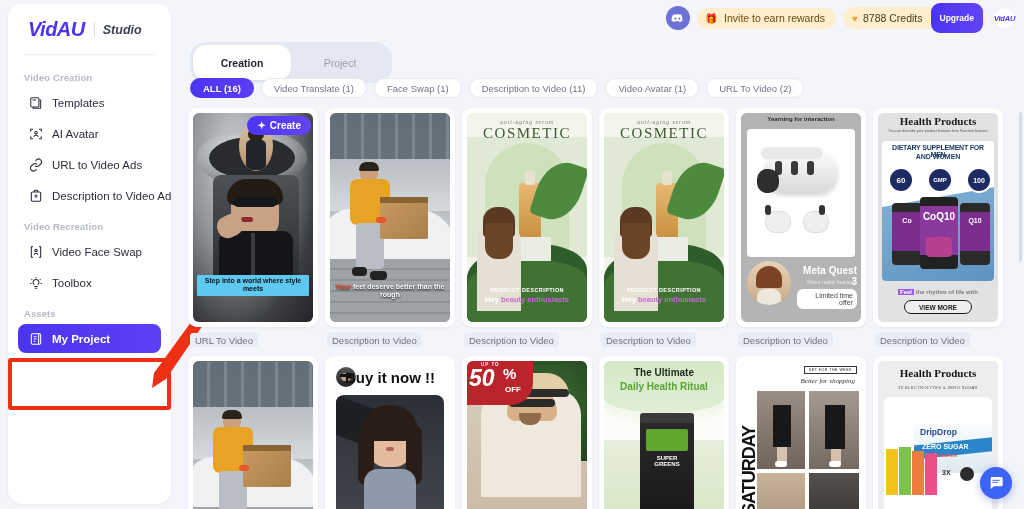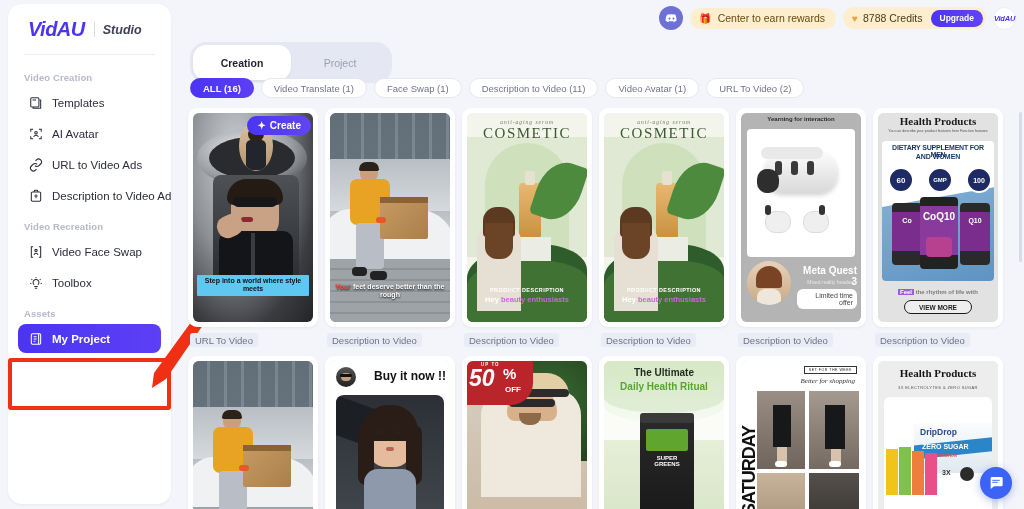--- a/index.html
+++ b/index.html
@@ -71,21 +71,21 @@
   }
   .invite-pill .gift { color:#f2683c; font-size:10px; }
   .credits-pill {
     display:flex; align-items:center; gap:5px;
     height:22px; padding: 0 3px 0 9px;
     background:#fdeecd; border-radius: 11px;
     font-size: 10.5px; color:#4a3b1c; cursor:pointer; white-space:nowrap;
   }
   .credits-pill .gem { color:#f2a03c; font-size:10px; }
   .upgrade-btn {
-    height:17px; padding: 0 9px; border-radius:9px;
+    height:30px; padding: 0 9px; border-radius:9px;
     background: linear-gradient(90deg,#4b35f2,#6144f7);
     color:#fff; font-size:8.5px; font-weight:700;
     display:flex; align-items:center; justify-content:center; cursor:pointer; margin-left:3px;
   }
   .avatar-btn {
     width:23px; height:23px; border-radius:50%;
     background:#ffffff; border:1px solid #eceef4;
     display:flex; align-items:center; justify-content:center; cursor:pointer; flex:none;
   }
   .avatar-btn span { font-size:7.5px; font-weight:800; font-style:italic; color:#4b35f2; letter-spacing:-.2px; }
@@ -259,21 +259,21 @@
   </svg>
 
   <div class="topbar">
     <div class="discord-btn">
       <svg viewBox="0 0 24 24">
           <path d="M20 5.3A17 17 0 0 0 15.9 4l-.4.8a15 15 0 0 0-7 0L8 4a17 17 0 0 0-4.1 1.3C1.5 9 .9 12.6 1.2 16.2a17 17 0 0 0 5.1 2.6l1-1.7c-.6-.2-1.1-.5-1.6-.8l.4-.3a12 12 0 0 0 10 0l.4.3c-.5.3-1 .6-1.6.8l1 1.7a17 17 0 0 0 5.2-2.6c.4-4.2-.6-7.8-2.1-10.9ZM8.3 14.1c-1 0-1.8-.9-1.8-2s.8-2 1.8-2 1.8.9 1.8 2-.8 2-1.8 2Zm7.4 0c-1 0-1.8-.9-1.8-2s.8-2 1.8-2 1.8.9 1.8 2-.8 2-1.8 2Z"></path>
         </svg>
     </div>
     <div class="invite-pill">
       <span class="gift">🎁</span>
-      <span>Center to earn rewards</span>
+      <span>Invite to earn rewards</span>
     </div>
     <div class="credits-pill">
       <span class="gem">♥</span>
       <span>8788 Credits</span>
       <span class="upgrade-btn">Upgrade</span>
     </div>
     <div class="avatar-btn">
       <span>VidAU</span>
     </div>
   </div>
@@ -448,21 +448,21 @@
           </div>
         </div>
         <div class="card-cell">
           <div class="card">
             <div class="thumb">
     <div style="position:absolute;inset:0;background:#fff"></div>
     <div style="position:absolute;left:6px;top:6px;width:20px;height:20px;border-radius:50%;background:linear-gradient(#555,#222);overflow:hidden">
       <div style="position:absolute;left:5px;top:6px;width:10px;height:8px;border-radius:4px;background:#c49c7e"></div>
       <div style="position:absolute;left:4px;top:7px;width:12px;height:3px;background:#111;border-radius:2px"></div>
     </div>
-    <div style="position:absolute;left:44px;top:8px;font-size:12px;font-weight:800;color:#111">Buy it now !!</div>
+    <div style="position:absolute;left:15px;top:8px;font-size:15px;font-weight:800;color:#111">Buy it now !!</div>
     <div style="position:absolute;left:6px;top:34px;right:6px;bottom:0;border-radius:8px;overflow:hidden;background:linear-gradient(#2c3036,#4a4f57)">
       <div style="position:absolute;left:0;top:0;width:60px;height:40px;background:#1c1f24;transform:skewY(20deg);transform-origin:left top"></div>
       <div style="position:absolute;left:32px;top:18px;width:44px;height:54px;border-radius:22px 22px 18px 18px;background:#e4bb9c"></div>
       <div style="position:absolute;left:26px;top:10px;width:56px;height:36px;border-radius:26px 26px 8px 8px;background:#2a1d17"></div>
       <div style="position:absolute;left:22px;top:30px;width:16px;height:60px;border-radius:8px;background:#2a1d17"></div>
       <div style="position:absolute;left:70px;top:30px;width:16px;height:60px;border-radius:8px;background:#2a1d17"></div>
       <div style="position:absolute;left:40px;top:36px;width:7px;height:3px;border-radius:2px;background:#2d2018"></div>
       <div style="position:absolute;left:58px;top:36px;width:7px;height:3px;border-radius:2px;background:#2d2018"></div>
       <div style="position:absolute;left:50px;top:52px;width:8px;height:4px;border-radius:3px;background:#b4645c"></div>
       <div style="position:absolute;left:28px;top:74px;width:52px;height:40px;border-radius:14px 14px 0 0;background:#8e99ab"></div>

